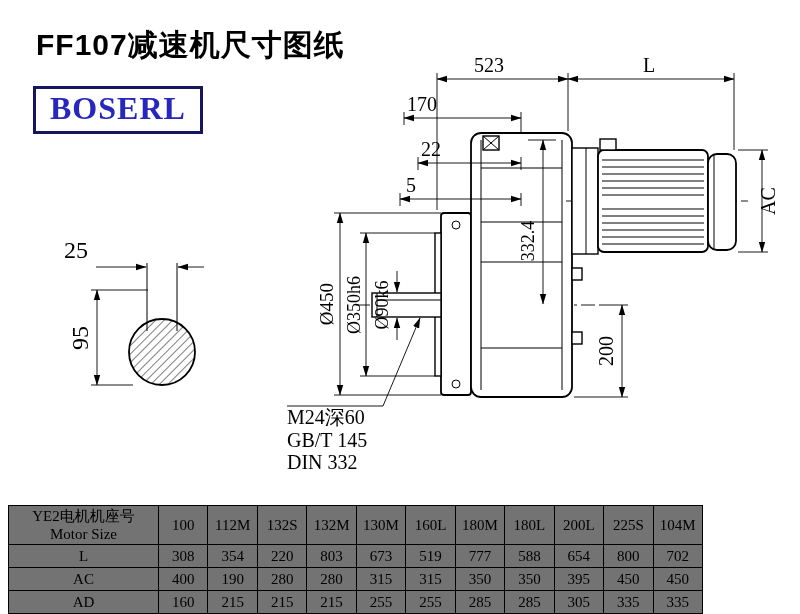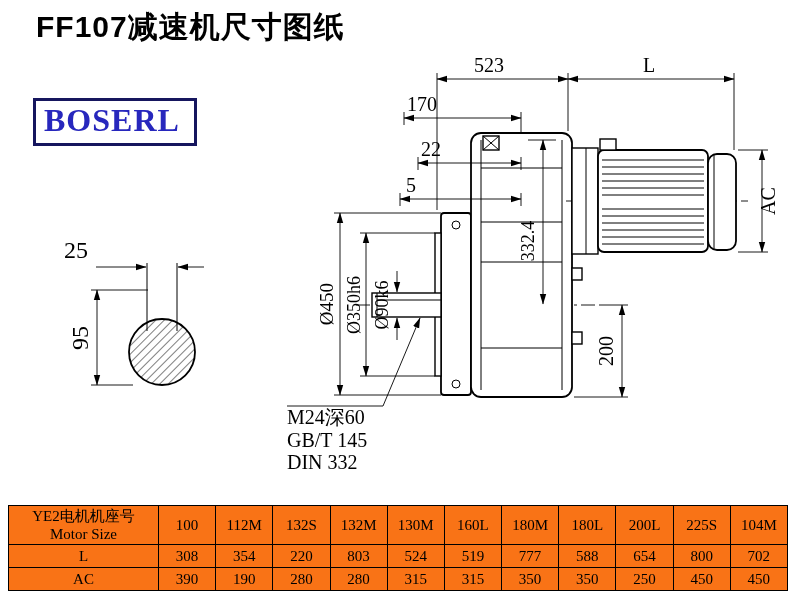--- a/index.html
+++ b/index.html
@@ -1,32 +1,32 @@
 <!DOCTYPE html>
 <html><head>
 <meta charset="utf-8">
 <style>
   html,body { margin:0; padding:0; background:#fff; }
   #canvas { position:relative; width:800px; height:614px; background:#fff; overflow:hidden;
             font-family:"Liberation Sans", sans-serif; color:#000; }
-  .title { position:absolute; left:36px; top:7px; font-size:30px; font-weight:bold;
+  .title { position:absolute; left:36px; top:25px; font-size:30px; font-weight:bold;
            letter-spacing:1px; font-family:"Liberation Sans", sans-serif; }
   .brand-box { position:absolute; left:33px; top:86px; border:3px solid #16165e;
-               padding:1px 14px 4px 8px; background:#fff;margin-top:12px; }
+               padding:1px 14px 4px 14px; background:#fff; }
   .brand-box span { font-family:"Liberation Serif", serif; font-size:32px; font-weight:bold;
                     color:#2727bd; letter-spacing:1px; }
   svg.drawing { position:absolute; left:0; top:0; }
   svg .ol  { fill:#fff; stroke:#000; stroke-width:1.8; }
   svg .ol2 { fill:#fff; stroke:#000; stroke-width:1.4; }
   svg .tl  { stroke:#000; stroke-width:1; fill:none; }
   svg .dl  { stroke:#000; stroke-width:0.9; fill:none; }
   svg .cl  { stroke:#000; stroke-width:0.9; fill:none; stroke-dasharray:14 4 3 4; }
   svg text.dim { font-family:"Liberation Serif", serif; fill:#000; }
-  table.dim-table { position:absolute; left:8px; top:505px; width:780px;
-                    border-collapse:collapse; table-layout:fixed; background:#f97316; }
+  table.dim-table { position:absolute; left:8px; top:505px; width:695px;
+                    border-collapse:collapse; table-layout:fixed; background:#737373; }
   table.dim-table th, table.dim-table td {
       border:1px solid #000; text-align:center; vertical-align:middle; padding:0;
       font-family:"Liberation Serif", serif; font-size:15px; font-weight:normal;
       height:22px; line-height:20px; }
   table.dim-table th.first { height:38px; }
   table.dim-table th.first div { line-height:18px; }
 </style>
 </head>
 <body>
 
@@ -220,38 +220,52 @@
         <th>200L</th>
         <th>225S</th>
         <th>104M</th>
       </tr>
       <tr>
         <td>L</td>
         <td>308</td>
         <td>354</td>
         <td>220</td>
         <td>803</td>
-        <td>524</td>
+        <td>673</td>
         <td>519</td>
         <td>777</td>
         <td>588</td>
         <td>654</td>
         <td>800</td>
         <td>702</td>
       </tr>
       <tr>
         <td>AC</td>
-        <td>390</td>
+        <td>400</td>
         <td>190</td>
         <td>280</td>
         <td>280</td>
         <td>315</td>
         <td>315</td>
         <td>350</td>
         <td>350</td>
-        <td>250</td>
+        <td>395</td>
         <td>450</td>
         <td>450</td>
       </tr>
+      <tr>
+        <td>AD</td>
+        <td>160</td>
+        <td>215</td>
+        <td>215</td>
+        <td>215</td>
+        <td>255</td>
+        <td>255</td>
+        <td>285</td>
+        <td>285</td>
+        <td>305</td>
+        <td>335</td>
+        <td>335</td>
+      </tr>
     </tbody>
   </table>
 
 </div>
 
 </body></html>

